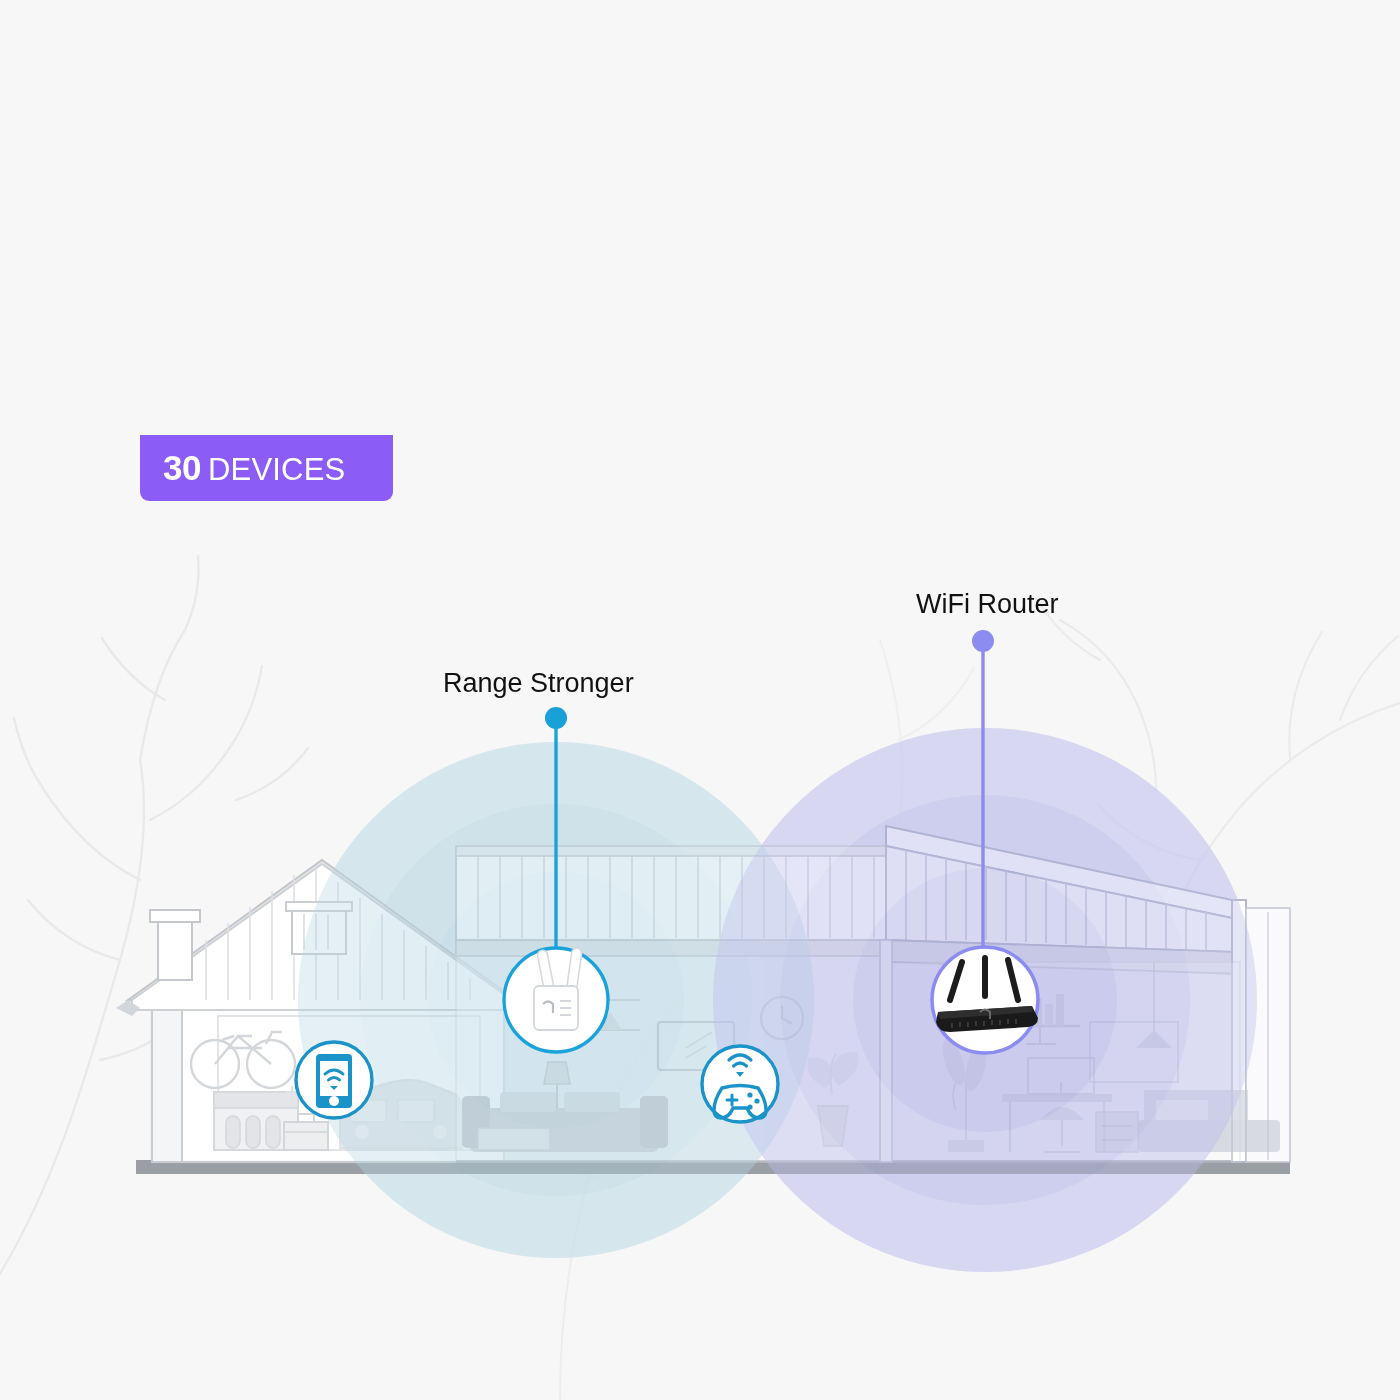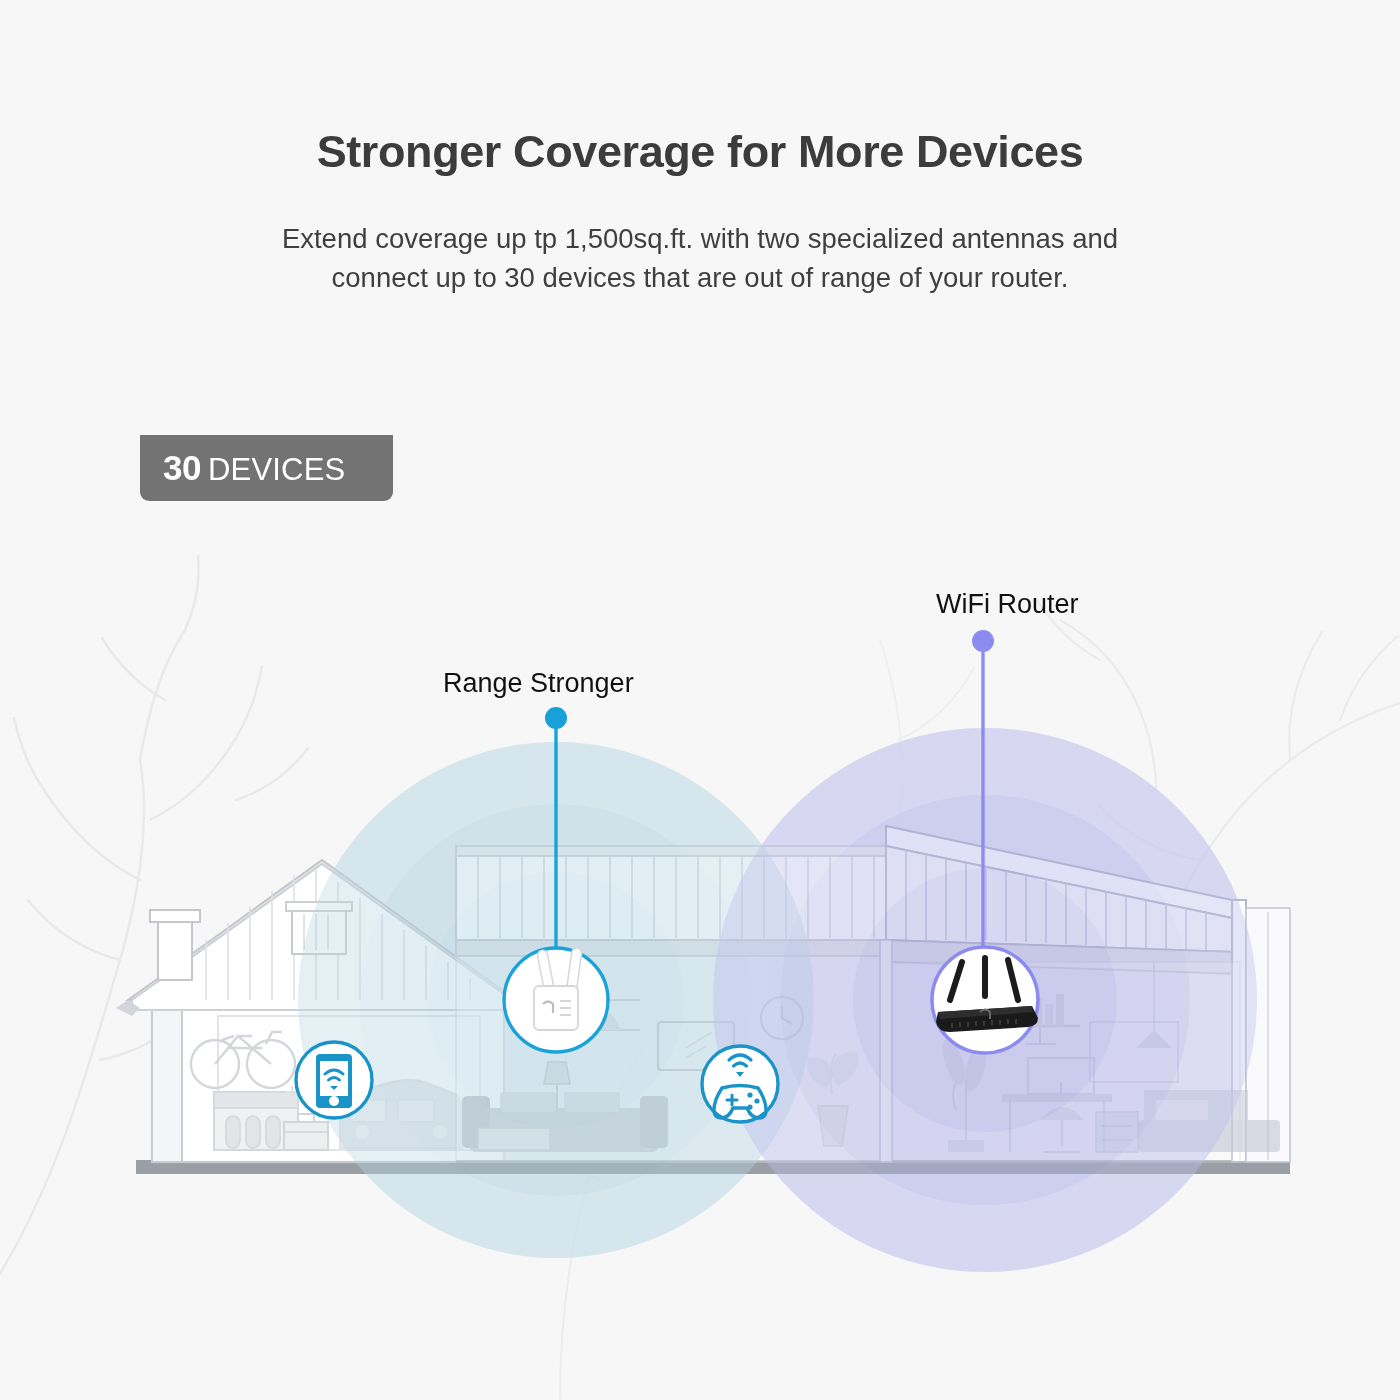--- a/index.html
+++ b/index.html
@@ -73,21 +73,21 @@
   }
   .badge-sqft {
     background: #262626;
     border-radius: 9px 9px 0 0;
     width: 268px;
     height: 66px;
     line-height: 66px;
     padding-left: 23px;
   }
   .badge-devices {
-    background: #737373;
+    background: #8b5cf6;
     border-radius: 0 0 9px 9px;
     width: 253px;
     height: 66px;
     line-height: 66px;
     padding-left: 23px;
     margin-top: 3px;
   }
   .badge-num {
     font-size: 35px;
     font-weight: bold;
@@ -106,21 +106,21 @@
     font-size: 27px;
     color: #111111;
     white-space: nowrap;
     font-weight: 400;
   }
   #label-extender {
     left: 443px;
     top: 668px;
   }
   #label-router {
-    left: 936px;
+    left: 916px;
     top: 589px;
   }
 
   
   .scene {
     position: absolute;
     left: 0;
     top: 0;
     width: 1400px;
     height: 1400px;
@@ -164,27 +164,20 @@
       <path d="M1138 706 C1150 734 1156 762 1156 790"></path>
       <path d="M1100 660 C1074 646 1052 624 1036 598"></path>
     </g>
     <g stroke="#efefef" stroke-width="2" fill="none" stroke-linecap="round">
       <path d="M880 640 C900 700 906 760 900 818"></path>
       <path d="M900 818 C894 862 882 902 864 938"></path>
       <path d="M898 740 C930 726 956 700 974 668"></path>
     </g>
   </svg>
 
-  <div class="header">
-    <h1 class="headline">Stronger Coverage for More Devices</h1>
-    <p class="subline">
-      <span>Extend coverage up tp 1,500sq.ft. with two specialized antennas and</span>
-      <span class="row2">connect up to 30 devices that are out of range of your router.</span>
-    </p>
-  </div>
 
   <div class="badges">
     <div class="badge badge-devices">
       <span class="badge-num">30</span><span class="badge-unit">DEVICES</span>
     </div>
   </div>
 
   <div class="callout-label" id="label-extender">Range Stronger</div>
   <div class="callout-label" id="label-router">WiFi Router</div>
 

